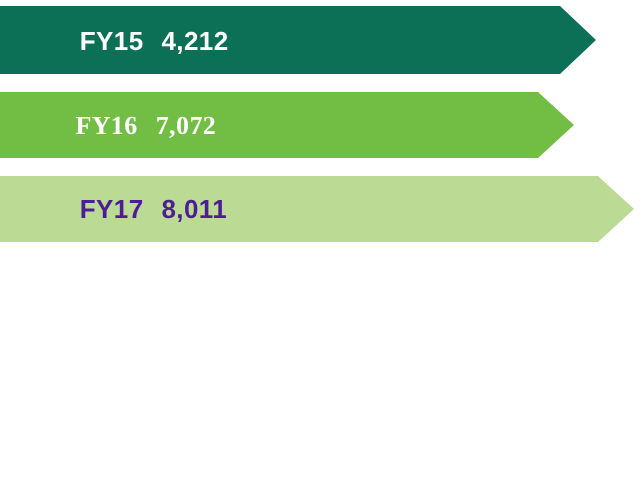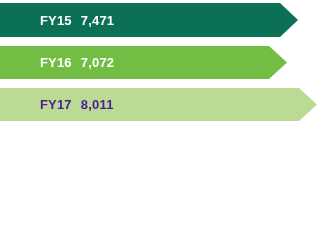--- a/index.html
+++ b/index.html
@@ -53,29 +53,29 @@
 </head>
 <body>
 
 <div id="chart" style="background: rgb(255, 255, 255);">
 
   <div class="bar" id="bar-0">
     <svg width="298" height="34" viewBox="0 0 298 34" preserveAspectRatio="none">
       <polygon points="0,0 280,0 298,17 280,34 0,34" fill="#0b7055"></polygon>
     </svg>
     <div class="bar-label" style="color: rgb(255, 255, 255);">
-      <span>FY15</span><span class="val">7,471</span>
+      <span>FY15</span><span class="val">4,212</span>
     </div>
   </div>
 
   <div class="bar" id="bar-1">
     <svg width="287" height="33" viewBox="0 0 287 33" preserveAspectRatio="none">
       <polygon points="0,0 269,0 287,16.5 269,33 0,33" fill="#72be44"></polygon>
     </svg>
-    <div class="bar-label" style="color: rgb(255, 255, 255);">
+    <div class="bar-label" style="color: rgb(255, 255, 255); font-family: Liberation Serif, serif;">
       <span>FY16</span><span class="val">7,072</span>
     </div>
   </div>
 
   <div class="bar" id="bar-2">
     <svg width="317" height="33" viewBox="0 0 317 33" preserveAspectRatio="none">
       <polygon points="0,0 299,0 317,16.5 299,33 0,33" fill="#bbda94"></polygon>
     </svg>
     <div class="bar-label" style="color: #4c1d95;">
       <span>FY17</span><span class="val">8,011</span>

